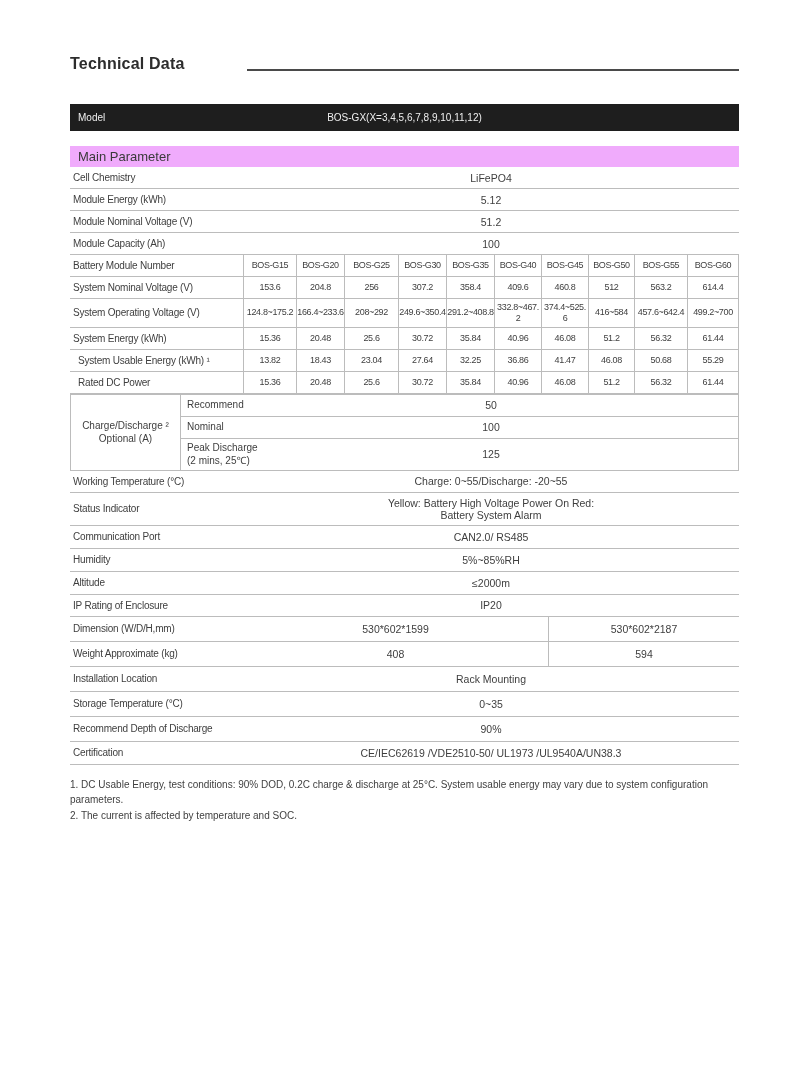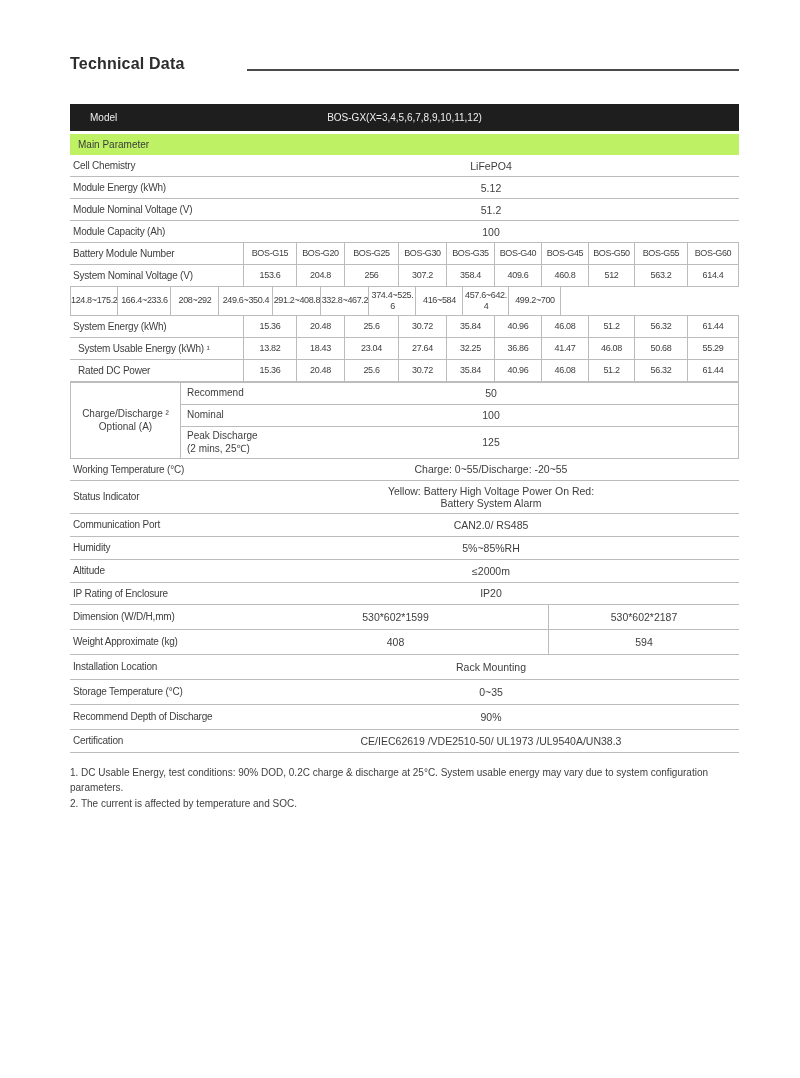--- a/index.html
+++ b/index.html
@@ -8,26 +8,26 @@
   .sheet { position:relative; width:669px; margin-left:70px; padding-top:52px; }
 
   
   .title-row { display:flex; align-items:flex-end; height:21px;gap:36px; }
   .page-title { font-size:16px; font-weight:bold; color:#2d2d2d; letter-spacing:.2px; }
   .title-rule { flex:1; border-bottom:2px solid #4a4a4a; margin-left:26px; margin-bottom:2px; }
 
   
   .model-bar { margin-top:31px; height:27px; background:#1e1e1e; color:#efefef;
     display:flex; align-items:center; position:relative; font-size:10px; }
-  .model-label { padding-left:20px; position:relative; z-index:2; }
+  .model-label { padding-left:8px; position:relative; z-index:2; }
   .model-value { position:absolute; left:0; right:0; text-align:center; }
 
   
-  .section-bar { margin-top:3px; height:21px; background:#bef264; display:flex;
-    align-items:center; padding-left:8px; font-size:10px; color:#3a3a3a; }
+  .section-bar { margin-top:15px; height:21px; background:#f0abfc; display:flex;
+    align-items:center; padding-left:8px; font-size:13px; color:#3a3a3a; }
 
   
   .kv { display:flex; align-items:center; min-height:23px;
     border-bottom:1px solid #bcbcbc; font-size:10.5px; }
   .kv-label { width:173px; flex:none; padding-left:3px; font-size:10px; letter-spacing:-0.2px; }
   .kv-value { flex:1; text-align:center; }
   .kv.short { min-height:22px; }
   .kv.tall  { min-height:33px; }
   .kv.roomy { min-height:25px; }
   .preline { white-space:pre-line; }
@@ -130,20 +130,21 @@
     <div class="mcell">256</div>
     <div class="mcell">307.2</div>
     <div class="mcell">358.4</div>
     <div class="mcell">409.6</div>
     <div class="mcell">460.8</div>
     <div class="mcell">512</div>
     <div class="mcell">563.2</div>
     <div class="mcell">614.4</div>
   </div>
   <div class="mrow">
+    <div class="mlabel">System Operating  Voltage (V)</div>
     <div class="mcell">124.8~175.2</div>
     <div class="mcell">166.4~233.6</div>
     <div class="mcell">208~292</div>
     <div class="mcell">249.6~350.4</div>
     <div class="mcell">291.2~408.8</div>
     <div class="mcell">332.8~467.2</div>
     <div class="mcell">374.4~525.6</div>
     <div class="mcell">416~584</div>
     <div class="mcell">457.6~642.4</div>
     <div class="mcell">499.2~700</div>

